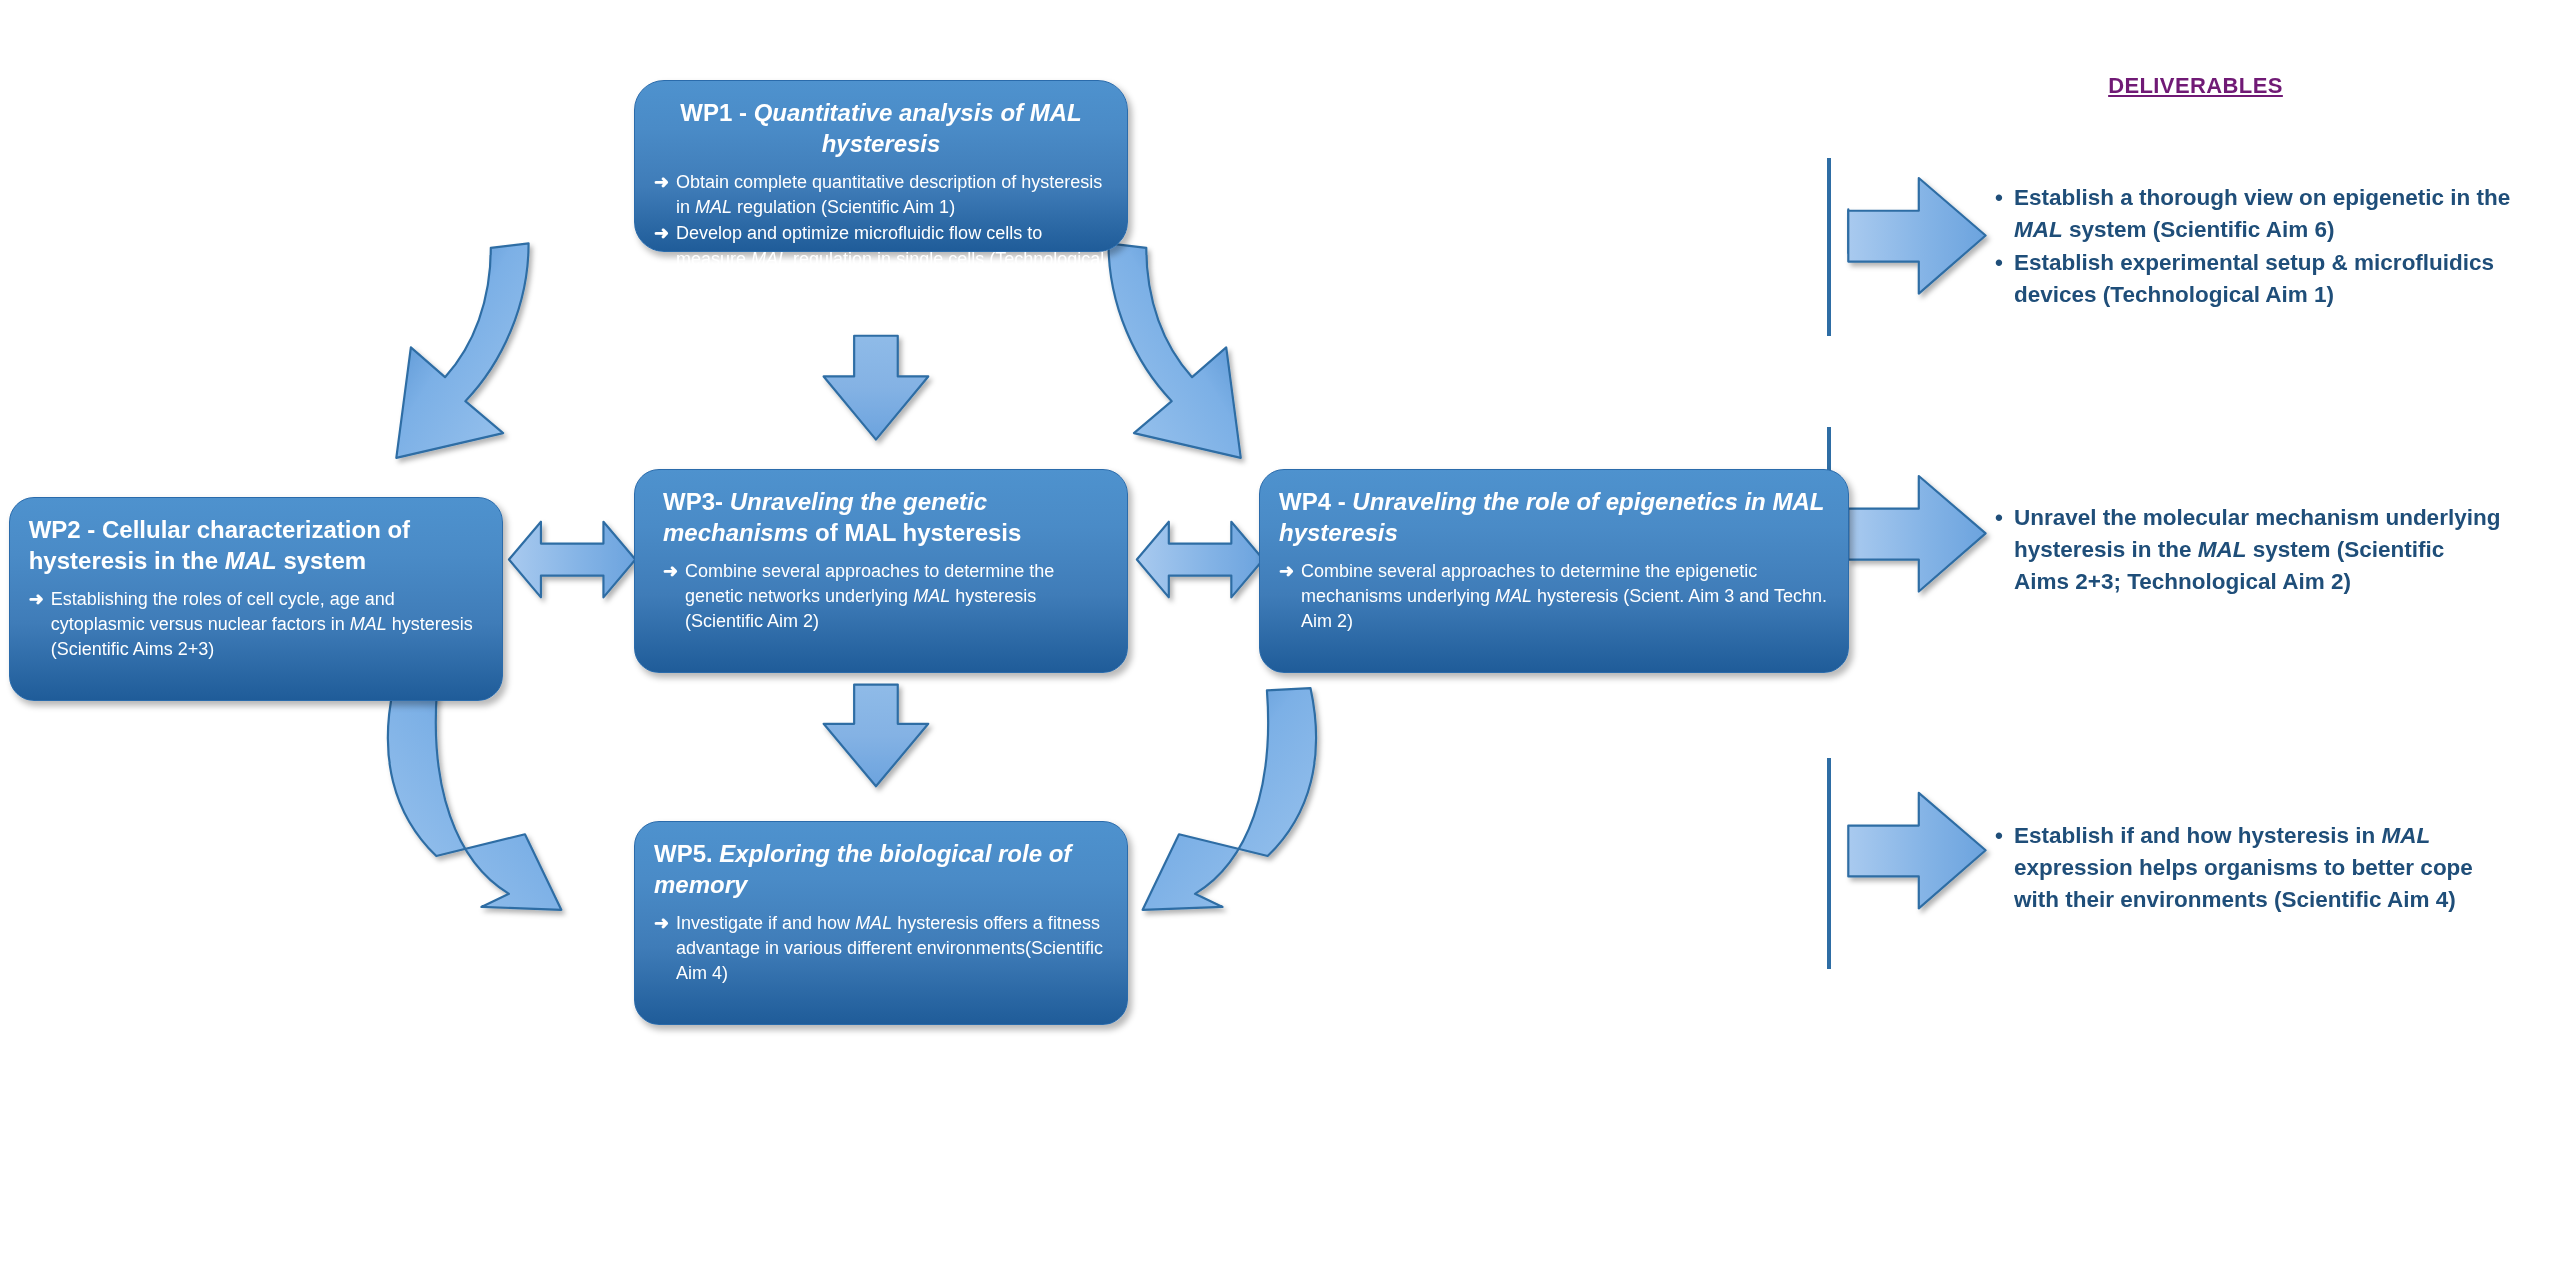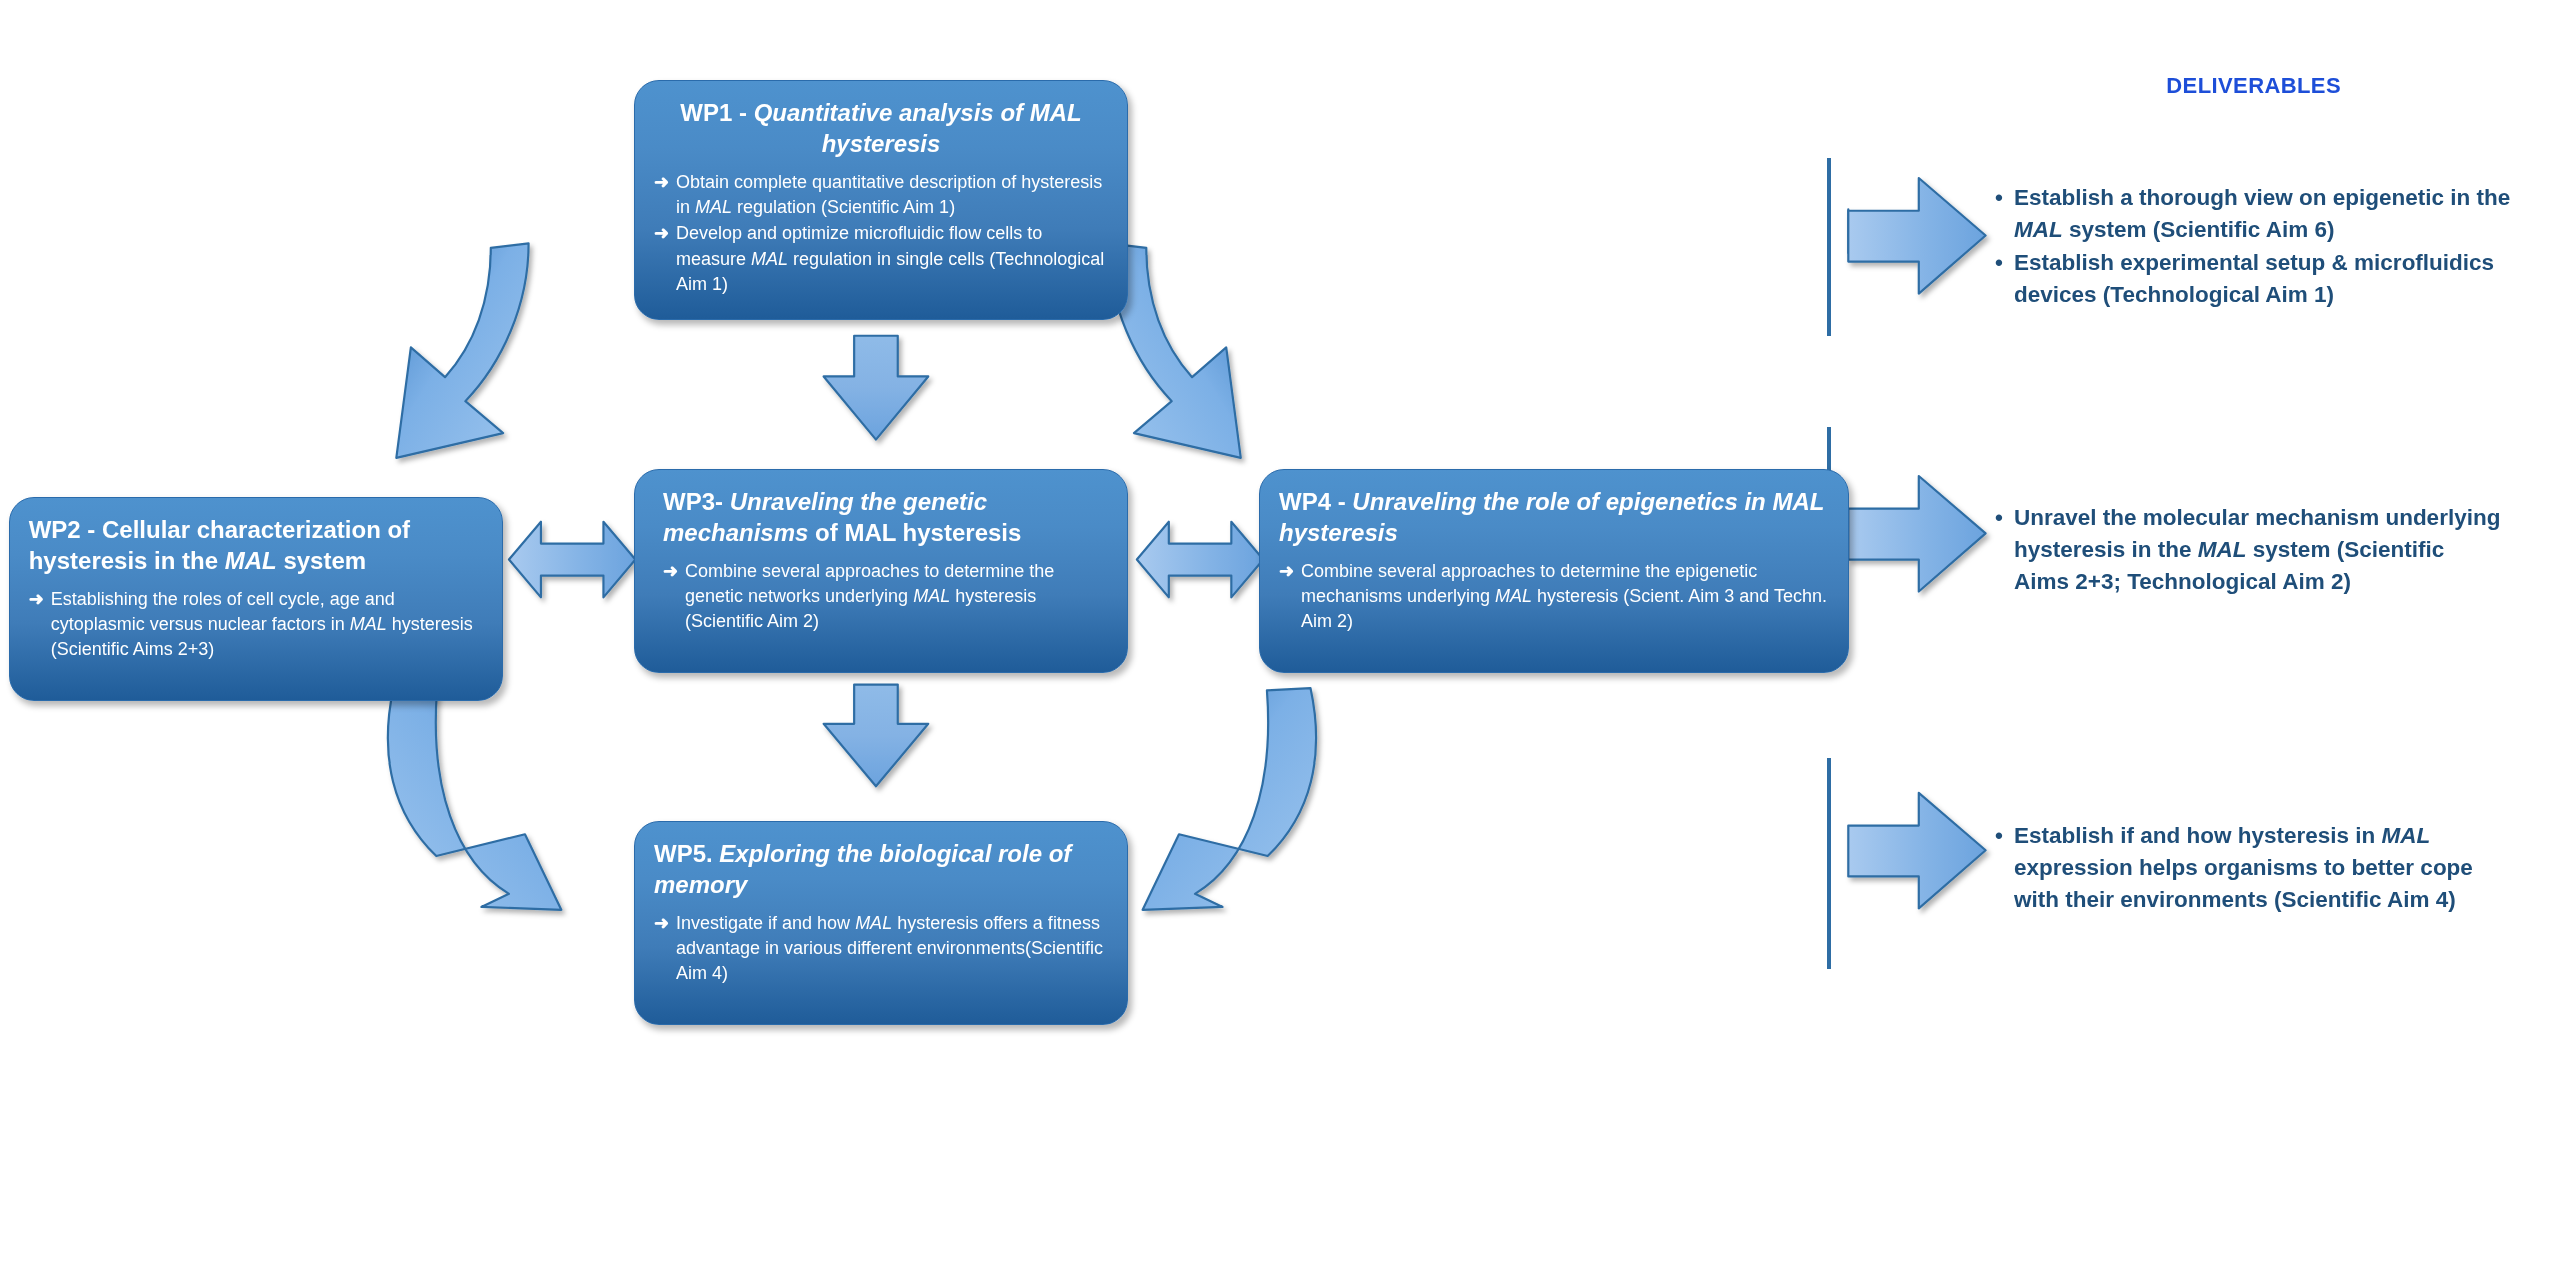--- a/index.html
+++ b/index.html
@@ -69,22 +69,23 @@
 
   
   .deliverables-title {
     position: absolute;
     left: 2050px;
     top: 73px;
     width: 291px;
     font-size: 22px;
     font-weight: bold;
     letter-spacing: 0.4px;
-    color: #1d4ed8;
-    text-align: right;
+    color: #701a75;
+    text-align: center;
+    text-decoration: underline;
   }
   .deliv-group { position: absolute; }
   .deliv-vline {
     position: absolute;
     width: 3.6px;
     background: #2e6da4;
   }
   .deliv-list {
     position: absolute;
     list-style: none;
@@ -188,21 +189,21 @@
 
     <g filter="url(#softShadow)">
       <path d="M 2543,700 L 2640,700 L 2640,655 L 2732,734 L 2640,814 L 2640,770 L 2543,770 Z" fill="url(#arrGradH)" stroke="#2e6da4" stroke-width="3" stroke-linejoin="round"></path>
     </g>
 
     <g filter="url(#softShadow)">
       <path d="M 2543,1136 L 2640,1136 L 2640,1091 L 2732,1170 L 2640,1250 L 2640,1206 L 2543,1206 Z" fill="url(#arrGradH)" stroke="#2e6da4" stroke-width="3" stroke-linejoin="round"></path>
     </g>
   </svg>
 
-  <div class="wp-box" style="left:634px; top:80px; width:494px; height:240px;">
+  <div class="wp-box" style="left:634px; top:80px; width:494px; height:172px;border-radius:30px;">
     <div class="wp-title wp-title-center">
       <span>WP1 - </span><span class="it">Quantitative analysis of MAL hysteresis</span>
     </div>
     <ul class="wp-bullets">
       <li>
         <span class="ar">➜</span>
         <span>Obtain complete quantitative description of hysteresis in </span><i>MAL</i><span> regulation (Scientific Aim 1)</span>
       </li>
       <li>
         <span class="ar">➜</span>

